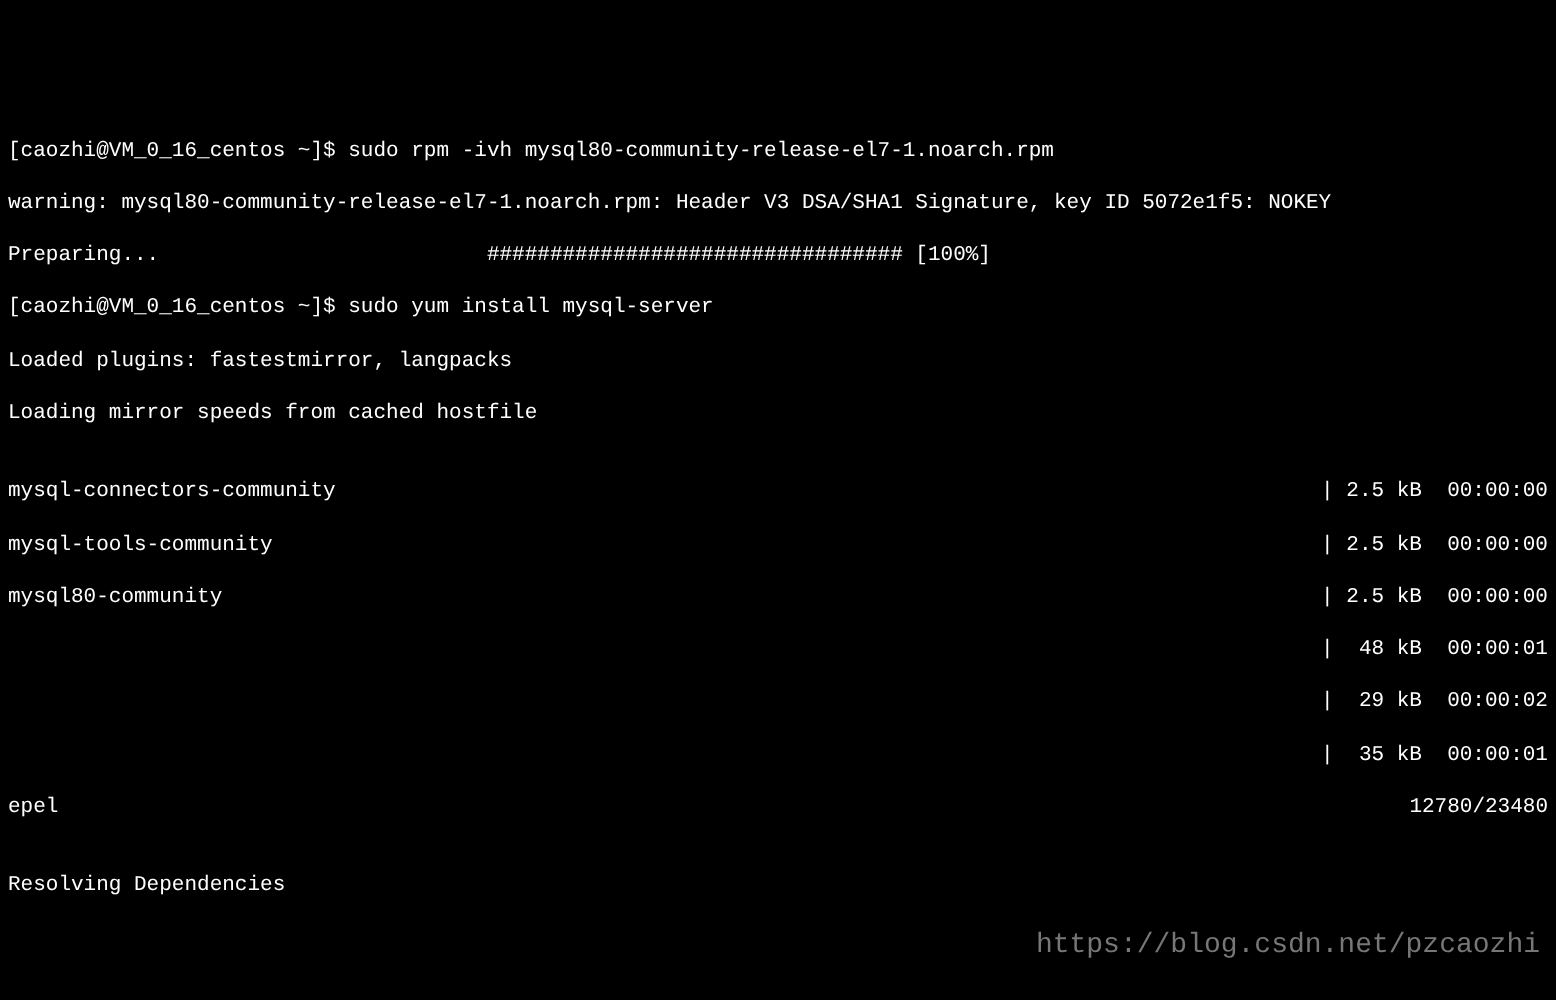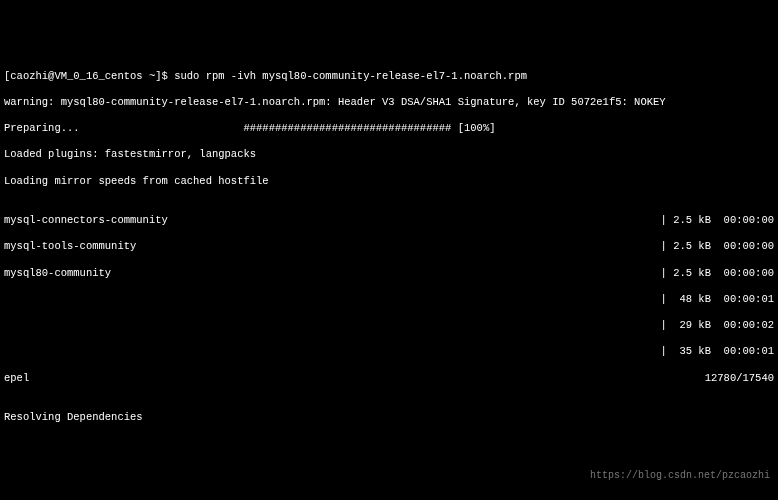--- a/index.html
+++ b/index.html
@@ -16,42 +16,43 @@
     overflow: hidden;
     white-space: pre;
   }
   .row { display: flex; }
   .grow { flex: 1; }
   .watermark {
     position: absolute;
     bottom: 18px;
     right: 8px;
     color: #777;
-    font-size: 10px;
+    font-size: 14px;
   }
 </style>
 </head>
 <body>
 
 
 
 <div>
 <div>[caozhi@VM_0_16_centos ~]$ sudo rpm -ivh mysql80-community-release-el7-1.noarch.rpm</div>
 <div>warning: mysql80-community-release-el7-1.noarch.rpm: Header V3 DSA/SHA1 Signature, key ID 5072e1f5: NOKEY</div>
 <div>Preparing...                          ################################# [100%]</div>
+<div>[caozhi@VM_0_16_centos ~]$ sudo yum install mysql-server</div>
 <div>Loaded plugins: fastestmirror, langpacks</div>
 <div>Loading mirror speeds from cached hostfile</div>
 
 <div class="row"><span>mysql-connectors-community</span><span class="grow"></span><span>| </span><span>2.5 kB</span><span>  </span><span>00:00:00</span></div>
 <div class="row"><span>mysql-tools-community</span><span class="grow"></span><span>| </span><span>2.5 kB</span><span>  </span><span>00:00:00</span></div>
 <div class="row"><span>mysql80-community</span><span class="grow"></span><span>| </span><span>2.5 kB</span><span>  </span><span>00:00:00</span></div>
 <div class="row"><span class="grow"></span><span>| </span><span> 48 kB</span><span>  </span><span>00:00:01</span></div>
 <div class="row"><span class="grow"></span><span>| </span><span> 29 kB</span><span>  </span><span>00:00:02</span></div>
 <div class="row"><span class="grow"></span><span>| </span><span> 35 kB</span><span>  </span><span>00:00:01</span></div>
-<div class="row"><span>epel</span><span class="grow"></span><span>12780/17540</span></div>
+<div class="row"><span>epel</span><span class="grow"></span><span>12780/23480</span></div>
 
 <div>Resolving Dependencies</div>
 
 
 
 
 
 
 
 

